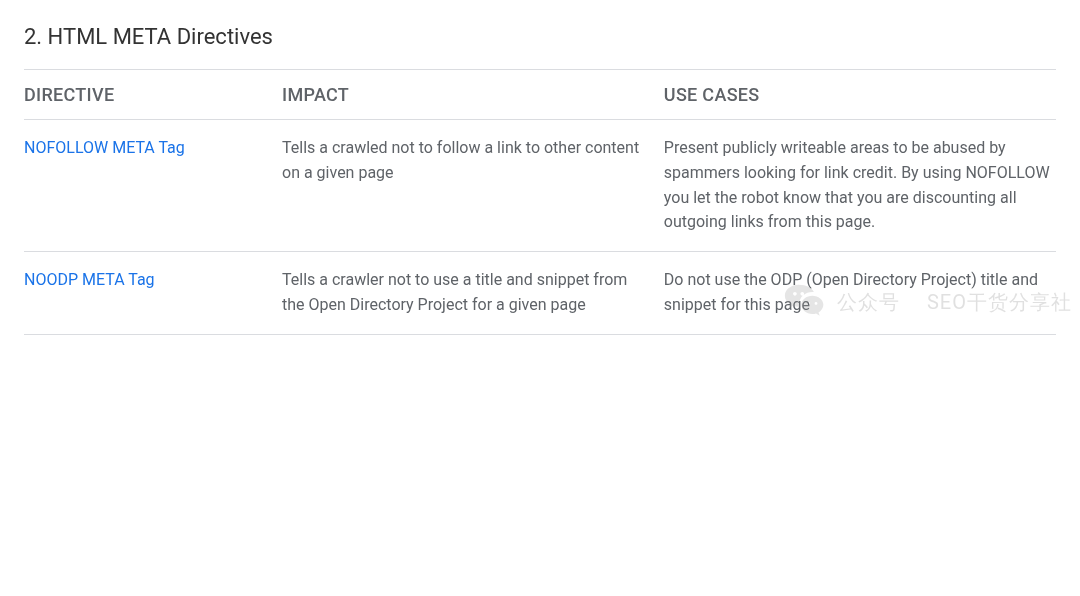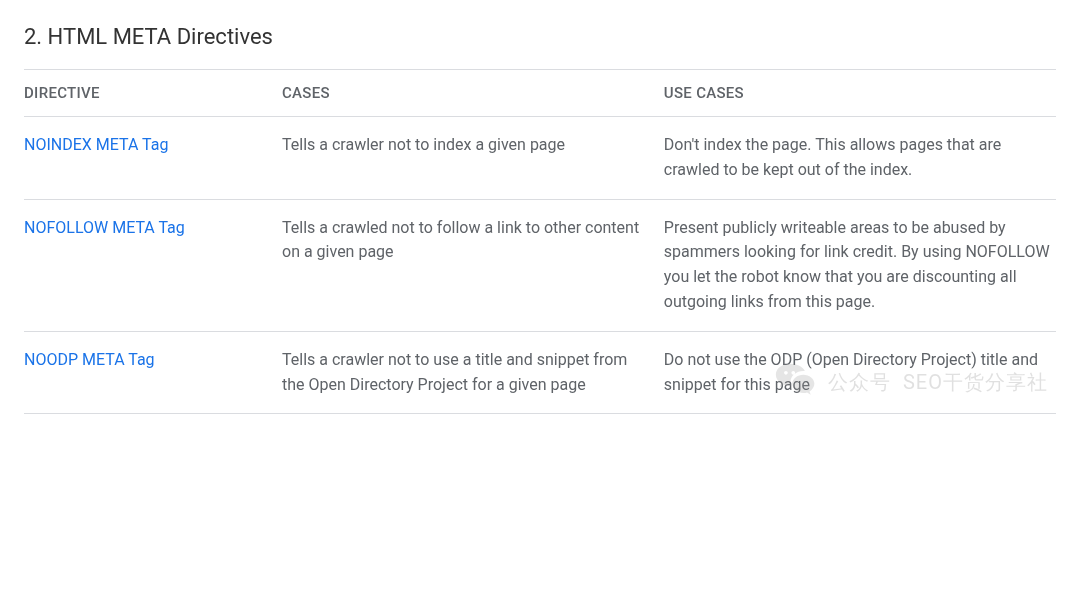--- a/index.html
+++ b/index.html
@@ -22,21 +22,21 @@
       margin-bottom: 20px;
     }
     table {
       width: 100%;
       border-collapse: collapse;
       table-layout: fixed;
     }
     thead th {
       text-align: left;
       font-weight: 500;
-      font-size: 15px;
+      font-size: 18px;
       color: #5f6368;
       letter-spacing: 0.3px;
       padding: 14px 12px 14px 0;
       border-top: 1px solid #dadce0;
       border-bottom: 1px solid #dadce0;
     }
     tbody td {
       vertical-align: top;
       padding: 16px 20px 16px 0;
       border-bottom: 1px solid #dadce0;
@@ -64,21 +64,21 @@
       width: 38%;
     }
     a.tag-link {
       color: #1a73e8;
       text-decoration: none;
       font-size: 16px;
     }
     .watermark {
       position: absolute;
       bottom: 20px;
-      right: 32px;
+      right: 8px;
       display: flex;
       align-items: center;
       opacity: 0.25;
       pointer-events: none;
     }
     .watermark .wm-icon {
       width: 44px;
       height: 44px;
       margin-right: 10px;
     }
@@ -90,43 +90,38 @@
   </style>
 </head>
 <body>
 
 <h2 class="section-title">2. HTML META Directives</h2>
 
 <table>
   <thead>
     <tr>
       <th>DIRECTIVE</th>
-      <th>CASES</th>
+      <th>IMPACT</th>
       <th>USE CASES</th>
     </tr>
   </thead>
   <tbody>
-    <tr>
-      <td><a href="#" class="tag-link">NOINDEX META Tag</a></td>
-      <td>Tells a crawler not to index a given page</td>
-      <td>Don't index the page. This allows pages that are crawled to be kept out of the index.</td>
-    </tr>
     <tr>
       <td><a href="#" class="tag-link">NOFOLLOW META Tag</a></td>
       <td>Tells a crawled not to follow a link to other content on a given page</td>
       <td>Present publicly writeable areas to be abused by spammers looking for link credit. By using NOFOLLOW you let the robot know that you are discounting all outgoing links from this page.</td>
     </tr>
     <tr>
       <td><a href="#" class="tag-link">NOODP META Tag</a></td>
       <td>Tells a crawler not to use a title and snippet from the Open Directory Project for a given page</td>
       <td>Do not use the ODP (Open Directory Project) title and snippet for this page</td>
     </tr>
   </tbody>
 </table>
 
 <div class="watermark">
   <svg class="wm-icon" viewBox="0 0 24 24" fill="#999">
     <path d="M8.5 2C4.36 2 1 4.69 1 8c0 1.89 1.08 3.56 2.78 4.66L3 15l2.5-1.5c.89.29 1.86.5 2.89.5.28 0 .55-.02.82-.05C9.08 13.37 9 12.7 9 12c0-3.31 3.13-6 7-6 .28 0 .55.02.82.05C15.92 3.69 12.64 2 8.5 2zm-2 4c.55 0 1 .45 1 1s-.45 1-1 1-1-.45-1-1 .45-1 1-1zm4 0c.55 0 1 .45 1 1s-.45 1-1 1-1-.45-1-1 .45-1 1-1z"></path>
     <path d="M16 8c-3.31 0-6 2.24-6 5s2.69 5 6 5c.72 0 1.41-.11 2.05-.31L20 19l-.62-1.86C20.96 16.23 22 14.72 22 13c0-2.76-2.69-5-6-5zm-2 3.5c.41 0 .75.34.75.75s-.34.75-.75.75-.75-.34-.75-.75.34-.75.75-.75zm4 0c.41 0 .75.34.75.75s-.34.75-.75.75-.75-.34-.75-.75.34-.75.75-.75z"></path>
   </svg>
   <span class="wm-text">公众号</span>
-  <span class="wm-text" style="margin-left:12px">SEO干货分享社</span>
+  <span class="wm-text" style="margin-left:27px">SEO干货分享社</span>
 </div>
 
 </body></html>

